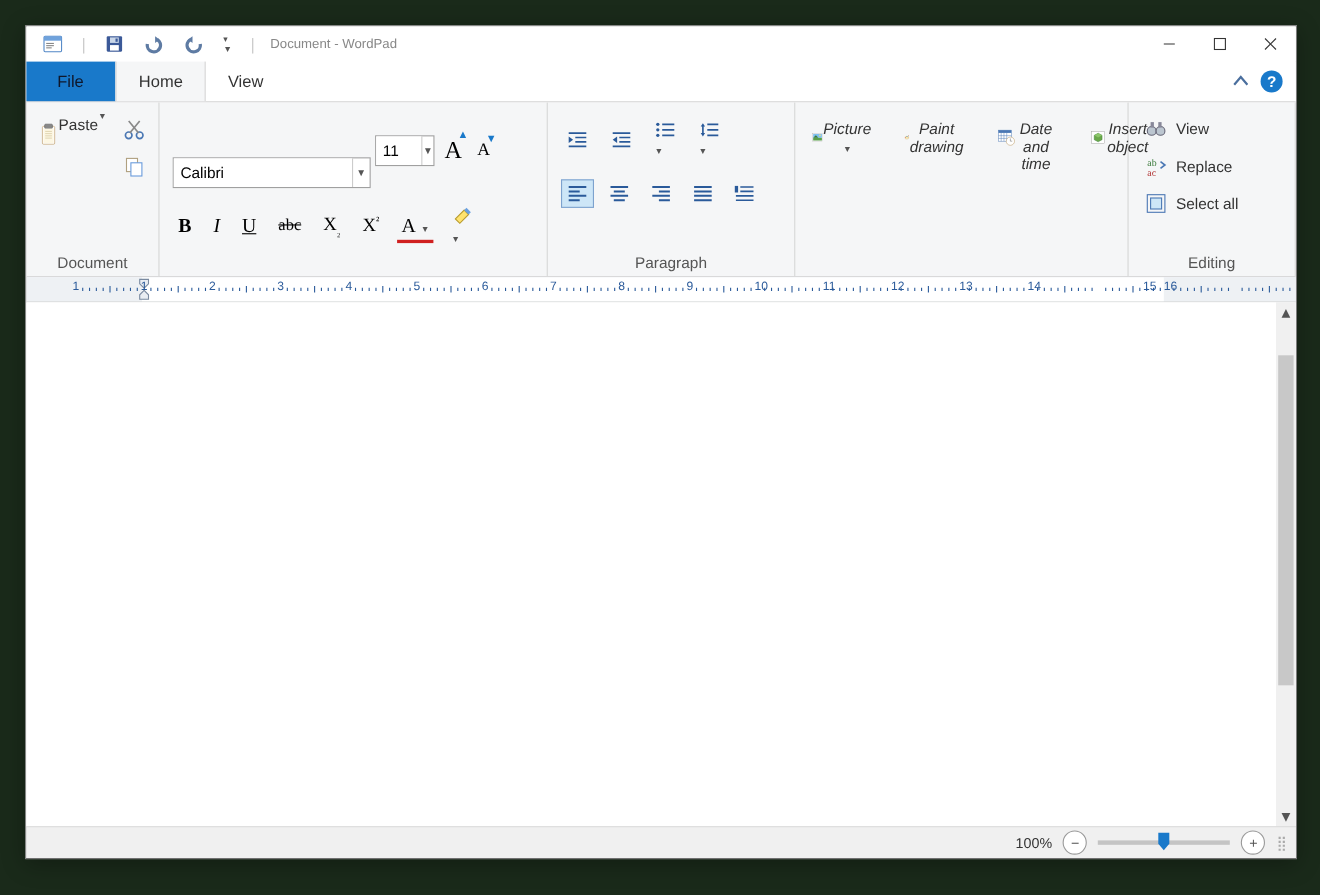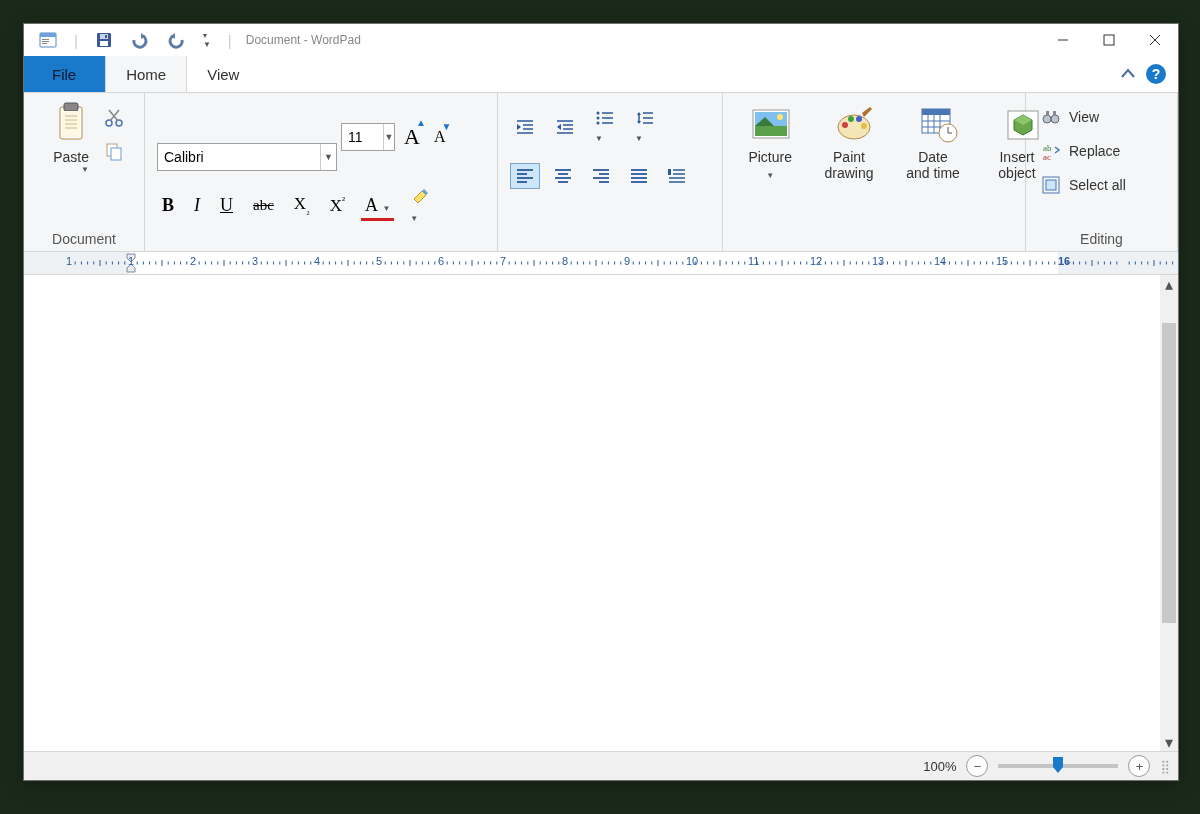--- a/index.html
+++ b/index.html
@@ -103,21 +103,21 @@
 .group-body{flex:1; display:flex; align-items:flex-start;}
 .group-label{
   text-align:center;
   font-size:14px;
   color:#555;
   padding:2px 0 2px 0;
 }
 .col{display:flex;flex-direction:column;gap:4px;align-items:center;}
 .row{display:flex;align-items:center;gap:4px;}
 .big-btn{
-  display:flex;flex-direction:column;align-items:flex-end;
+  display:flex;flex-direction:row;align-items:flex-start;
   padding:4px 6px;
   font-size:14px;color:#333;
   min-width:54px;
 }
 .big-btn .lbl{margin-top:4px;text-align:center;line-height:1.15;}
 .small-ic{
   width:22px;height:22px;display:flex;align-items:center;justify-content:center;
 }
 .btn{
   padding:3px 4px;border:1px solid transparent;
@@ -136,21 +136,21 @@
   width:100%;
 }
 .combo .dd{
   width:18px;display:flex;align-items:center;justify-content:center;
   border-left:1px solid #ccc;
   color:#555;font-size:9px;
 }
 .font-combo{width:178px;margin-top:40px;}
 .size-combo{width:52px;}
 .font-area{display:flex;flex-direction:column;gap:10px;}
-.insert-items{display:flex;gap:20px;}
+.insert-items{display:flex;gap:20px;font-style:italic;}
 .edit-items{display:flex;flex-direction:column;gap:6px;padding:6px 4px;}
 .edit-item{display:flex;align-items:center;gap:8px;font-size:14px;color:#333;}
 .edit-item .ico{width:20px;height:20px;}
 
 
 .ruler{
   height:22px;
   background:#eef1f4;
   border-bottom:1px solid #d6d6d6;
   position:relative;
@@ -450,20 +450,21 @@
                   <line x1="6" y1="3" x2="18" y2="3"></line>
                   <line x1="6" y1="7" x2="18" y2="7"></line>
                   <line x1="2" y1="11" x2="18" y2="11"></line>
                   <line x1="2" y1="15" x2="18" y2="15"></line>
                 </g>
                 <rect x="1" y="2" width="3" height="6" fill="#2a5a9a"></rect>
               </svg>
             </span>
         </div>
       </div>
+      <div class="group-label">Paragraph</div>
     </div>
 
     <div class="group" style="width:290px">
       <div class="group-body insert-items" style="padding:4px;">
         <div class="big-btn btn">
           <svg width="42" height="40" viewBox="0 0 42 40">
               <rect x="3" y="5" width="36" height="28" fill="#fff" stroke="#999"></rect>
               <rect x="5" y="7" width="32" height="14" fill="#7fc0ef"></rect>
               <path d="M5 21 L15 12 L24 21 Z" fill="#3a7a3a"></path>
               <circle cx="30" cy="12" r="3" fill="#ffe36e"></circle>
@@ -741,22 +742,22 @@
       <span class="num" style="left: 352px;">5</span>
       <span class="num" style="left: 414px;">6</span>
       <span class="num" style="left: 476px;">7</span>
       <span class="num" style="left: 538px;">8</span>
       <span class="num" style="left: 600px;">9</span>
       <span class="num" style="left: 662px;">10</span>
       <span class="num" style="left: 724px;">11</span>
       <span class="num" style="left: 786px;">12</span>
       <span class="num" style="left: 848px;">13</span>
       <span class="num" style="left: 910px;">14</span>
-      <span class="num" style="left: 972px;">15</span>
-      <span class="num" style="left: 1034px; font-weight: bold;">16</span>
+      <span class="num" style="left: 1015px;">15</span>
+      <span class="num" style="left: 1034px;">16</span>
     </div>
 
   <div class="doc-area">
     <div class="page"></div>
     <div class="vscroll">
       <div class="arrow">▴</div>
       <div class="track">
           <div class="thumb"></div>
         </div>
       <div class="arrow">▾</div>

